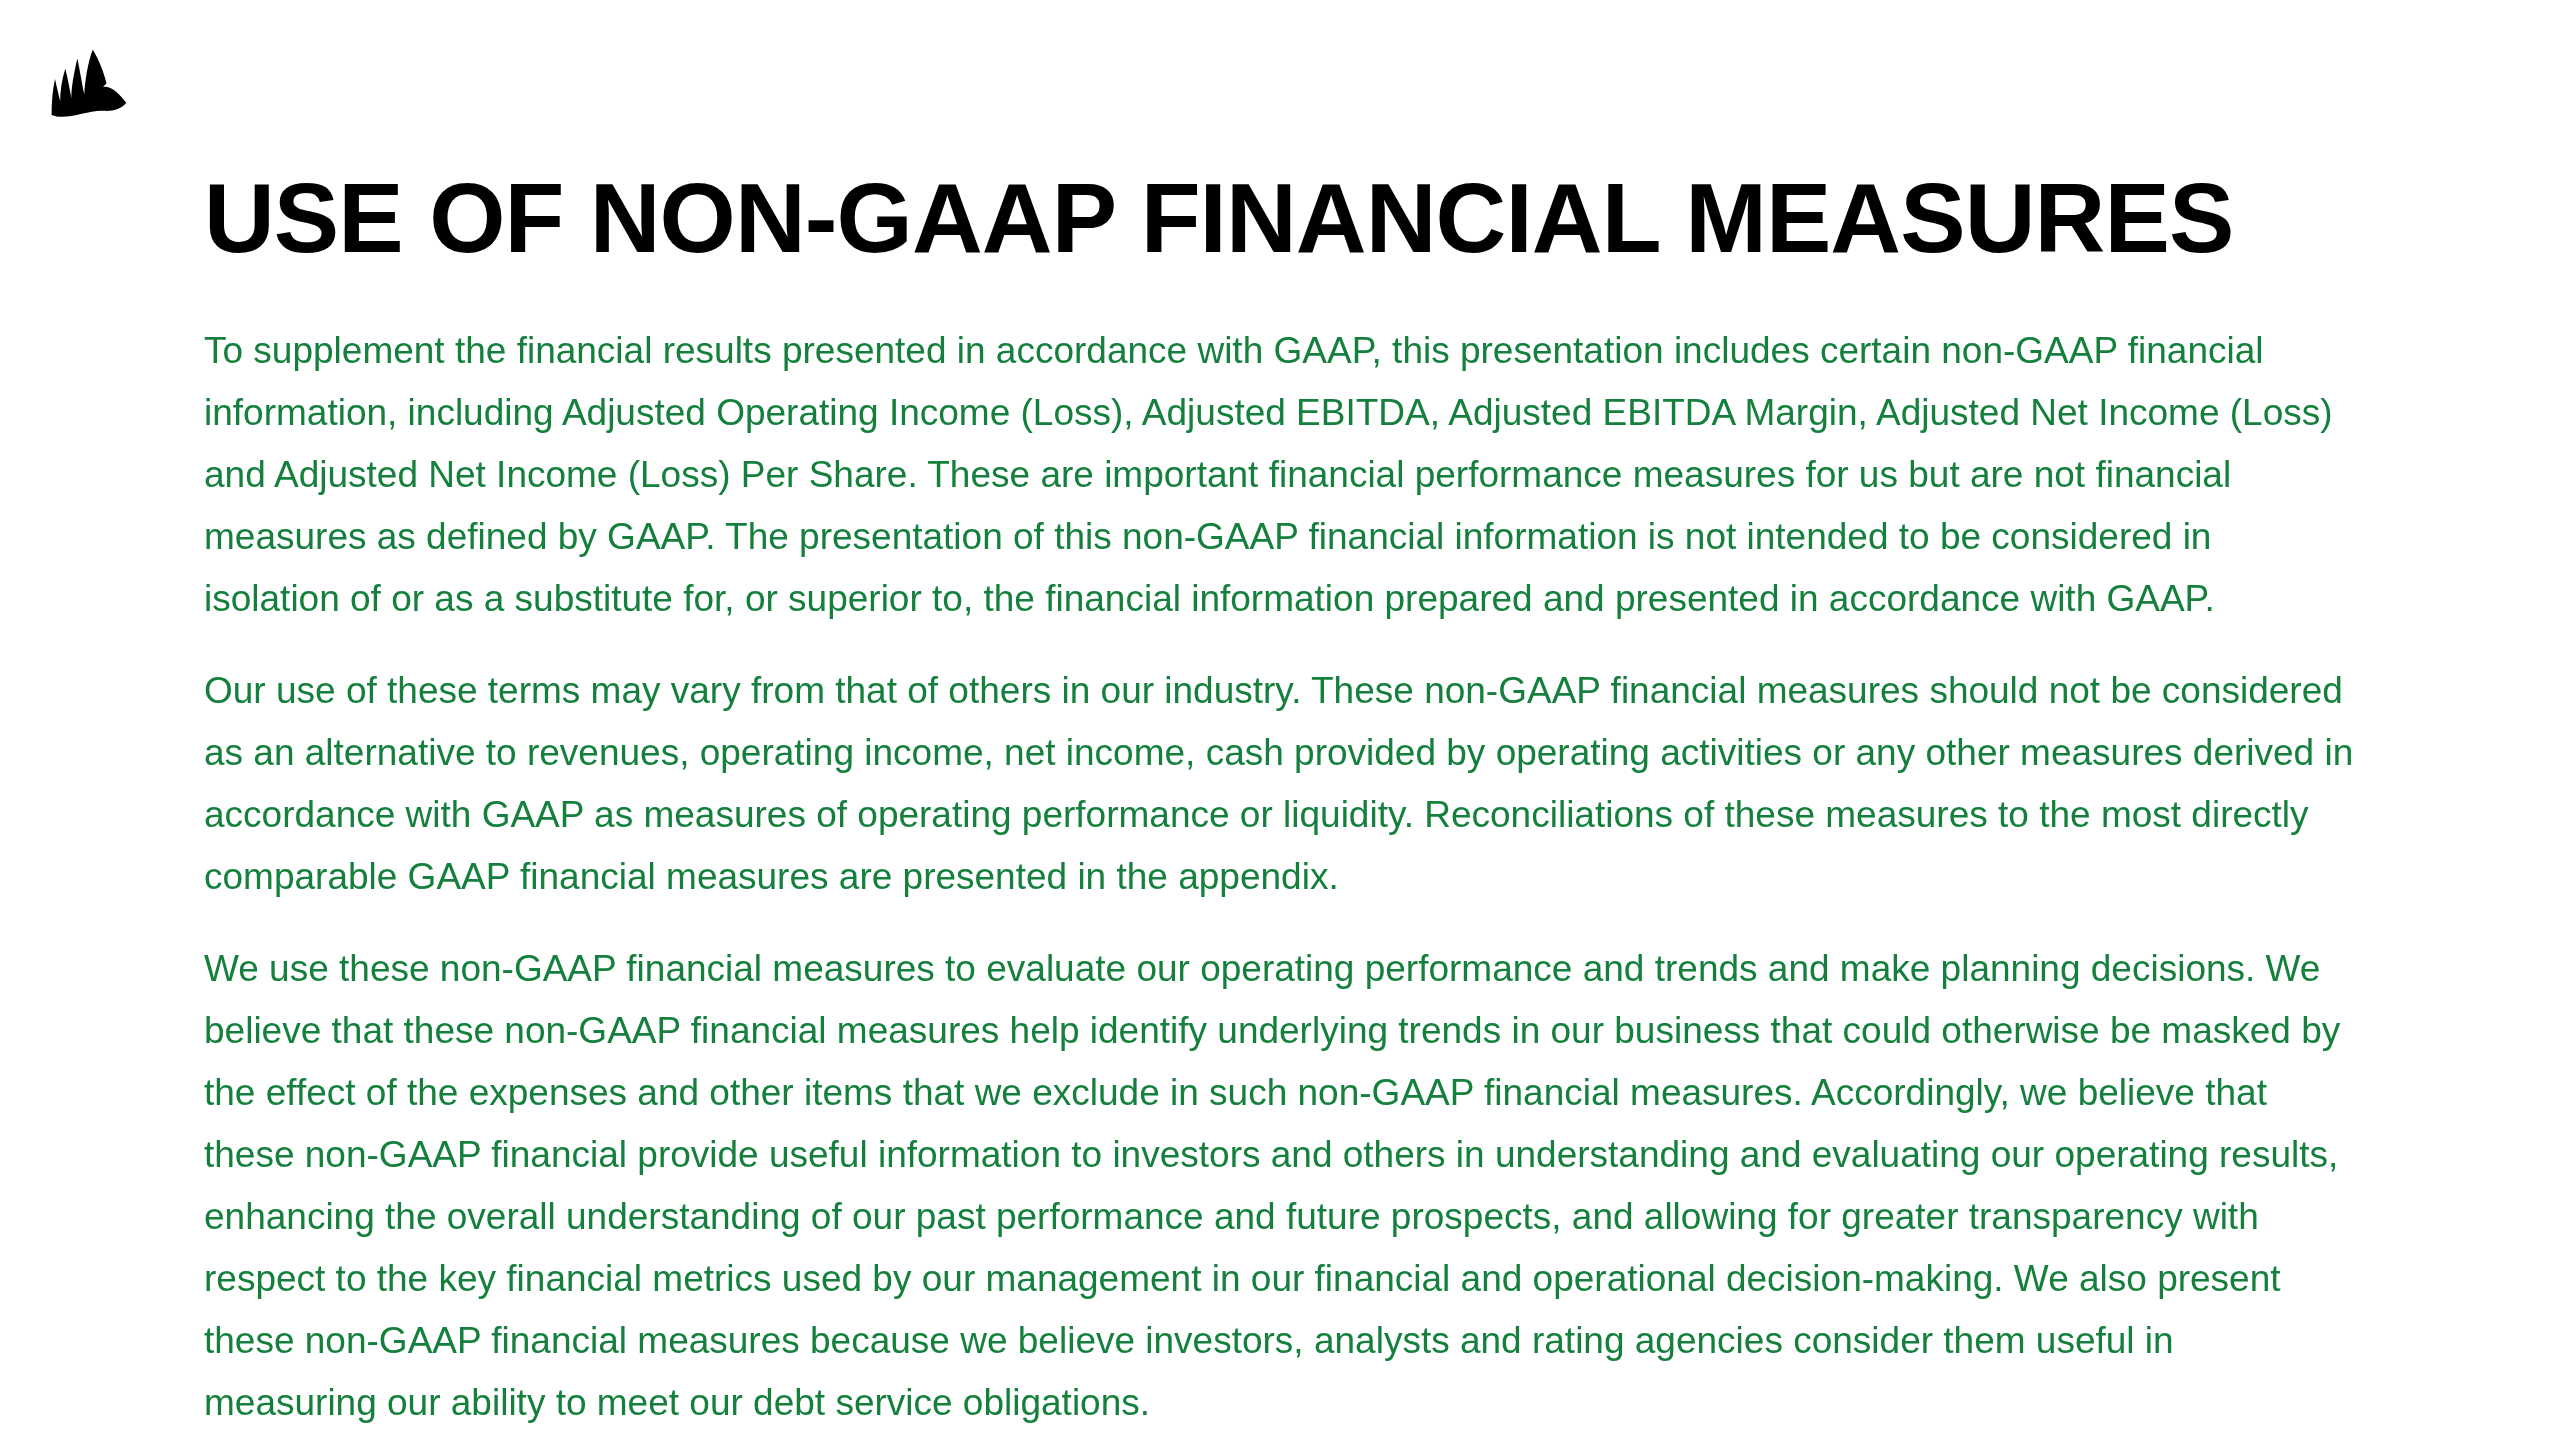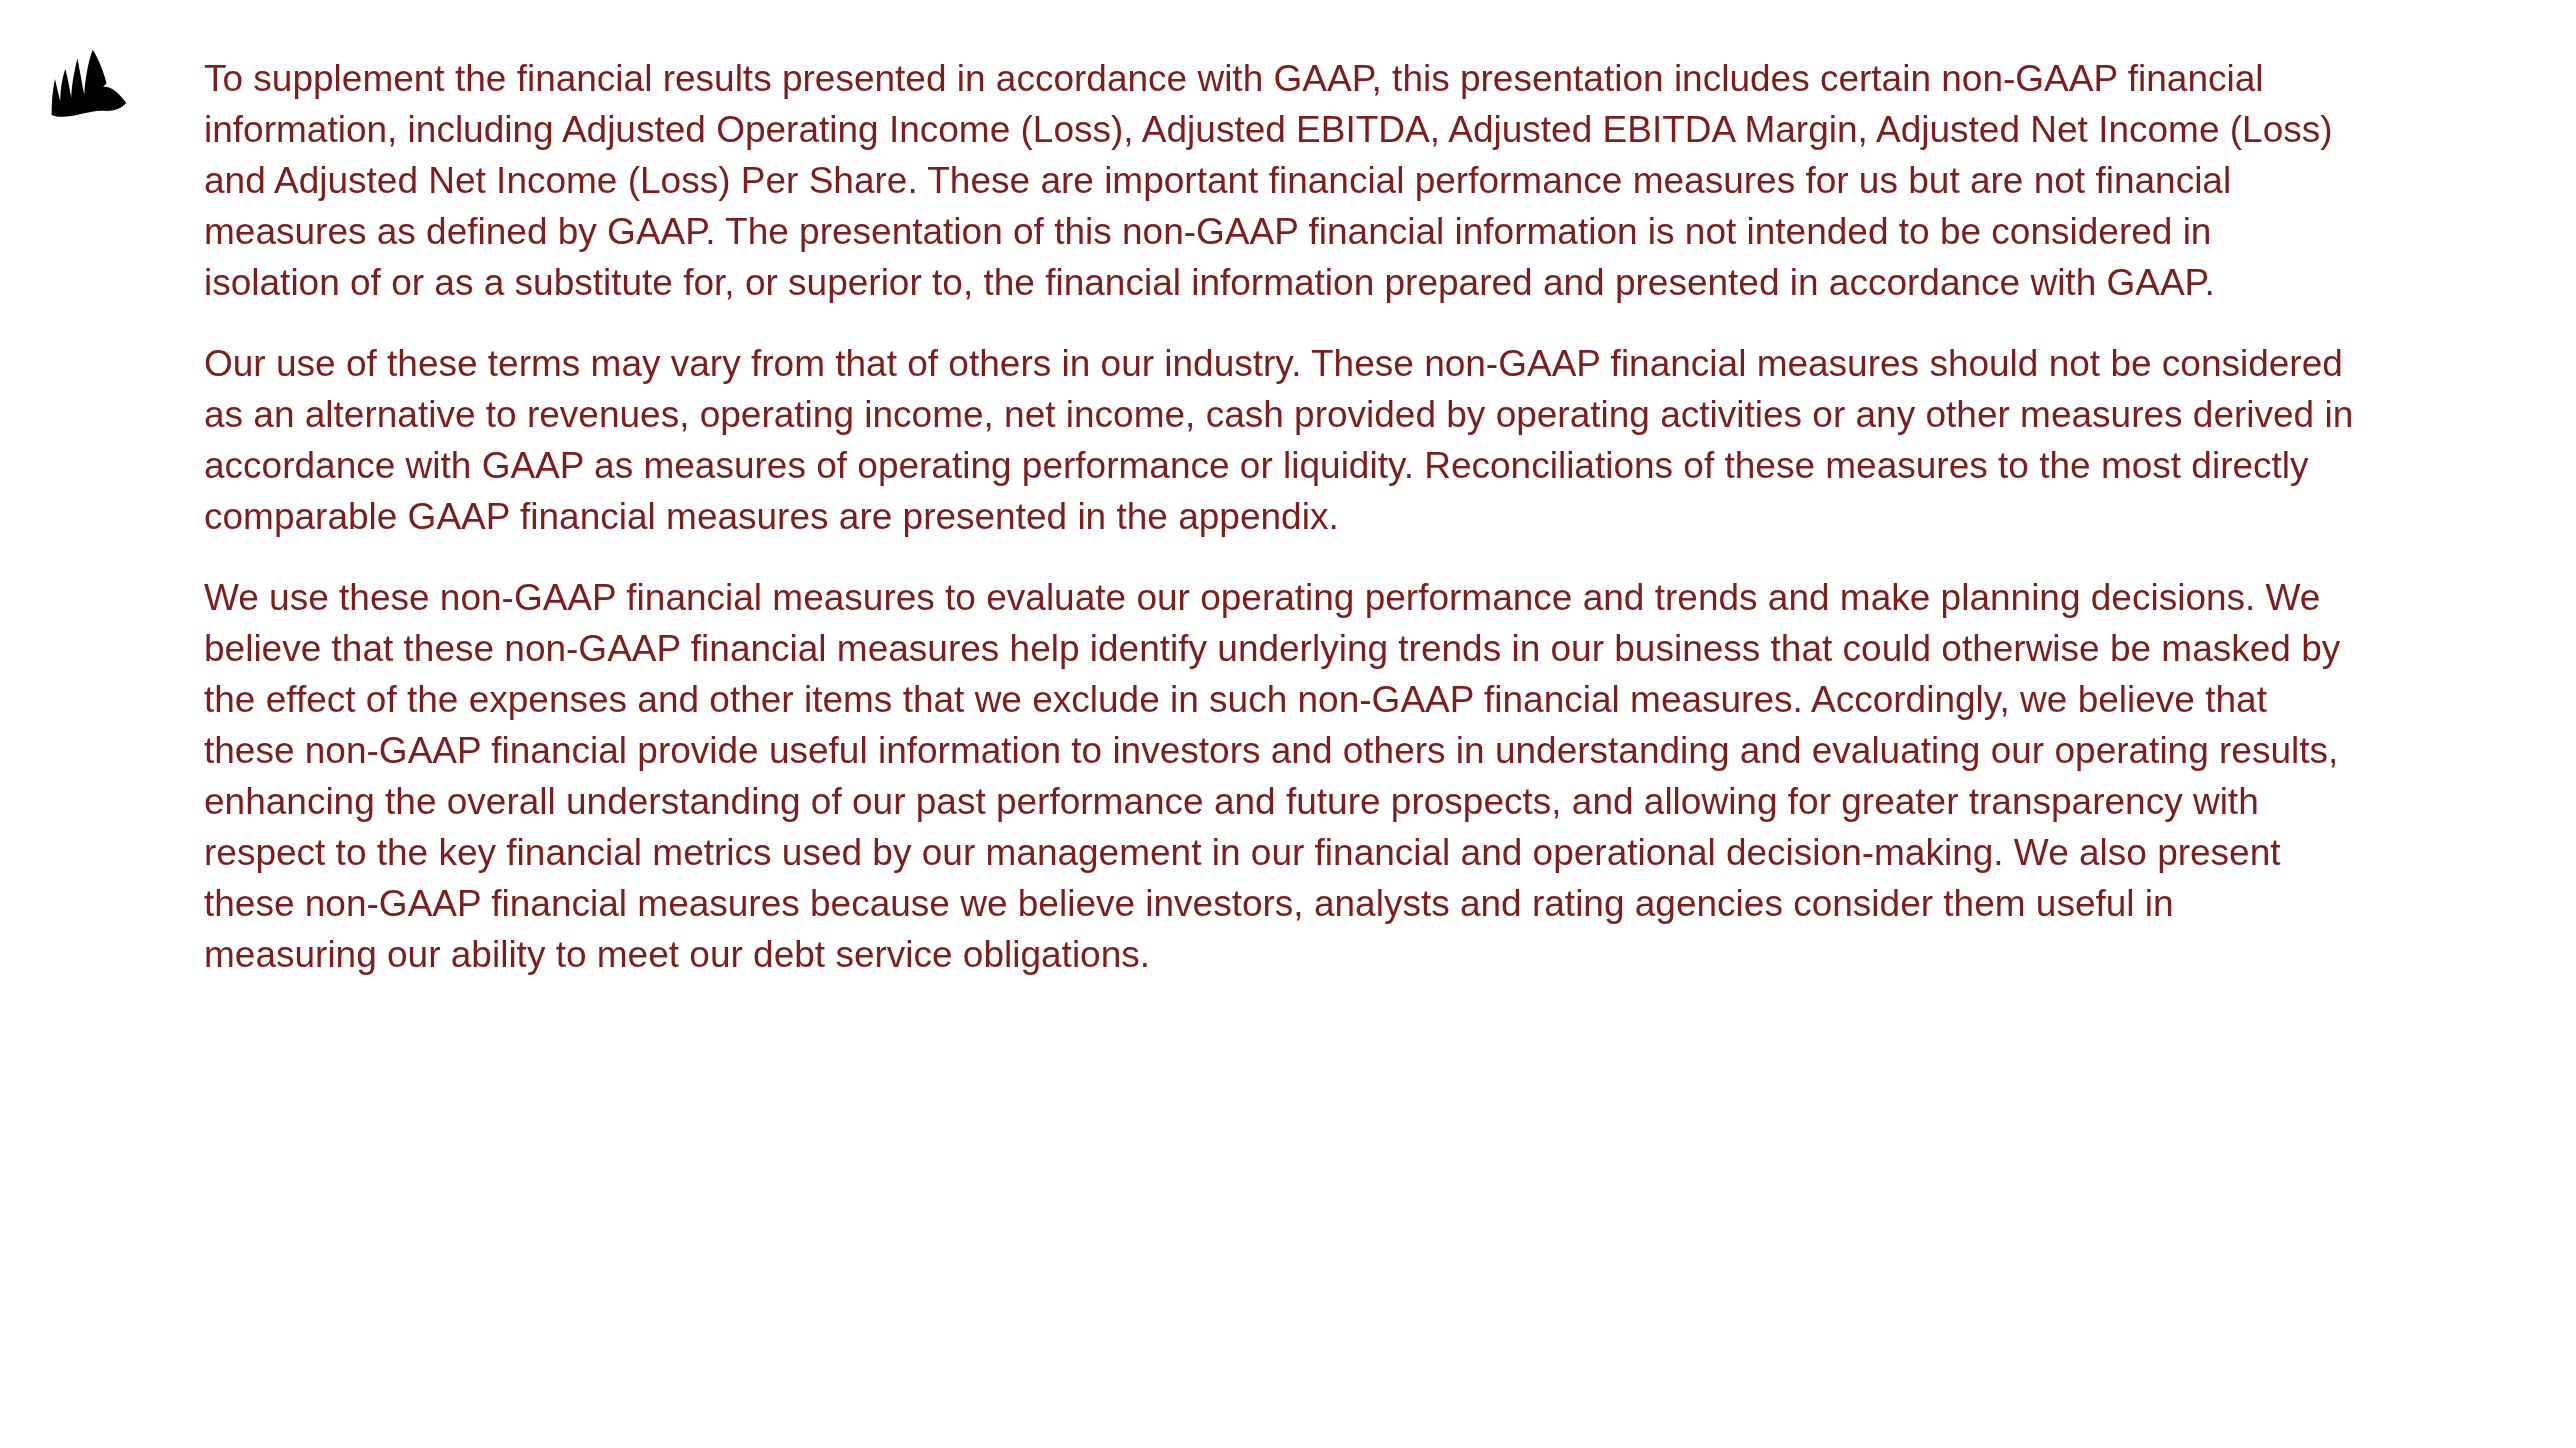--- a/index.html
+++ b/index.html
@@ -31,23 +31,23 @@
     font-size: 98px;
     font-weight: bold;
     line-height: 1;
     letter-spacing: -0.9px;
     white-space: pre;
     color: #000000;
   }
   p.body-para {
     margin: 0 0 30px 0;
     font-size: 37px;
-    line-height: 51px;
+    line-height: 62px;
     white-space: pre;
-    color: #7f1d1d;
+    color: #15803d;
   }
   p.body-para.first { margin-top: 53px; }
 </style>
 </head>
 <body>
 
 <div class="slide">
 
   <div class="logo">
     <svg viewBox="0 0 92 88" xmlns="http://www.w3.org/2000/svg" aria-hidden="true">
@@ -63,20 +63,21 @@
         C13,51 15,37 19,25
         C22,37 24,48 26,59
         C26,47 29,30 33,13
         C36,27 38,40 41,55
         C42,40 45,18 51,3
         Z"></path>
     </svg>
   </div>
 
   <main class="content">
+    <h1 class="slide-title">USE OF NON-GAAP FINANCIAL MEASURES</h1>
 
     <p class="body-para first">To supplement the financial results presented in accordance with GAAP, this presentation includes certain non-GAAP financial
 information, including Adjusted Operating Income (Loss), Adjusted EBITDA, Adjusted EBITDA Margin, Adjusted Net Income (Loss)
 and Adjusted Net Income (Loss) Per Share. These are important financial performance measures for us but are not financial
 measures as defined by GAAP. The presentation of this non-GAAP financial information is not intended to be considered in
 isolation of or as a substitute for, or superior to, the financial information prepared and presented in accordance with GAAP.</p>
 
     <p class="body-para">Our use of these terms may vary from that of others in our industry. These non-GAAP financial measures should not be considered
 as an alternative to revenues, operating income, net income, cash provided by operating activities or any other measures derived in
 accordance with GAAP as measures of operating performance or liquidity. Reconciliations of these measures to the most directly

